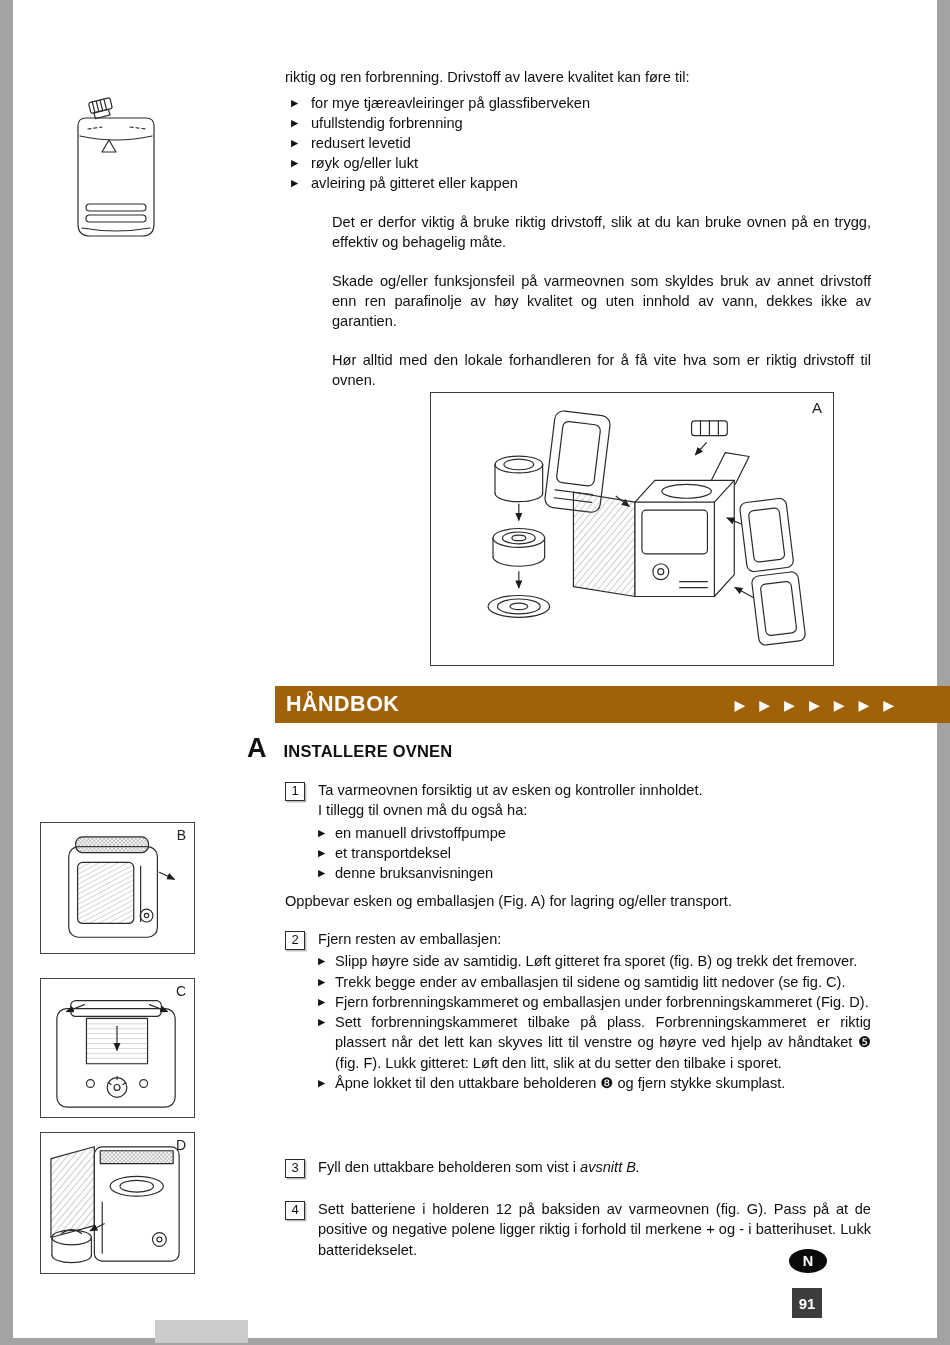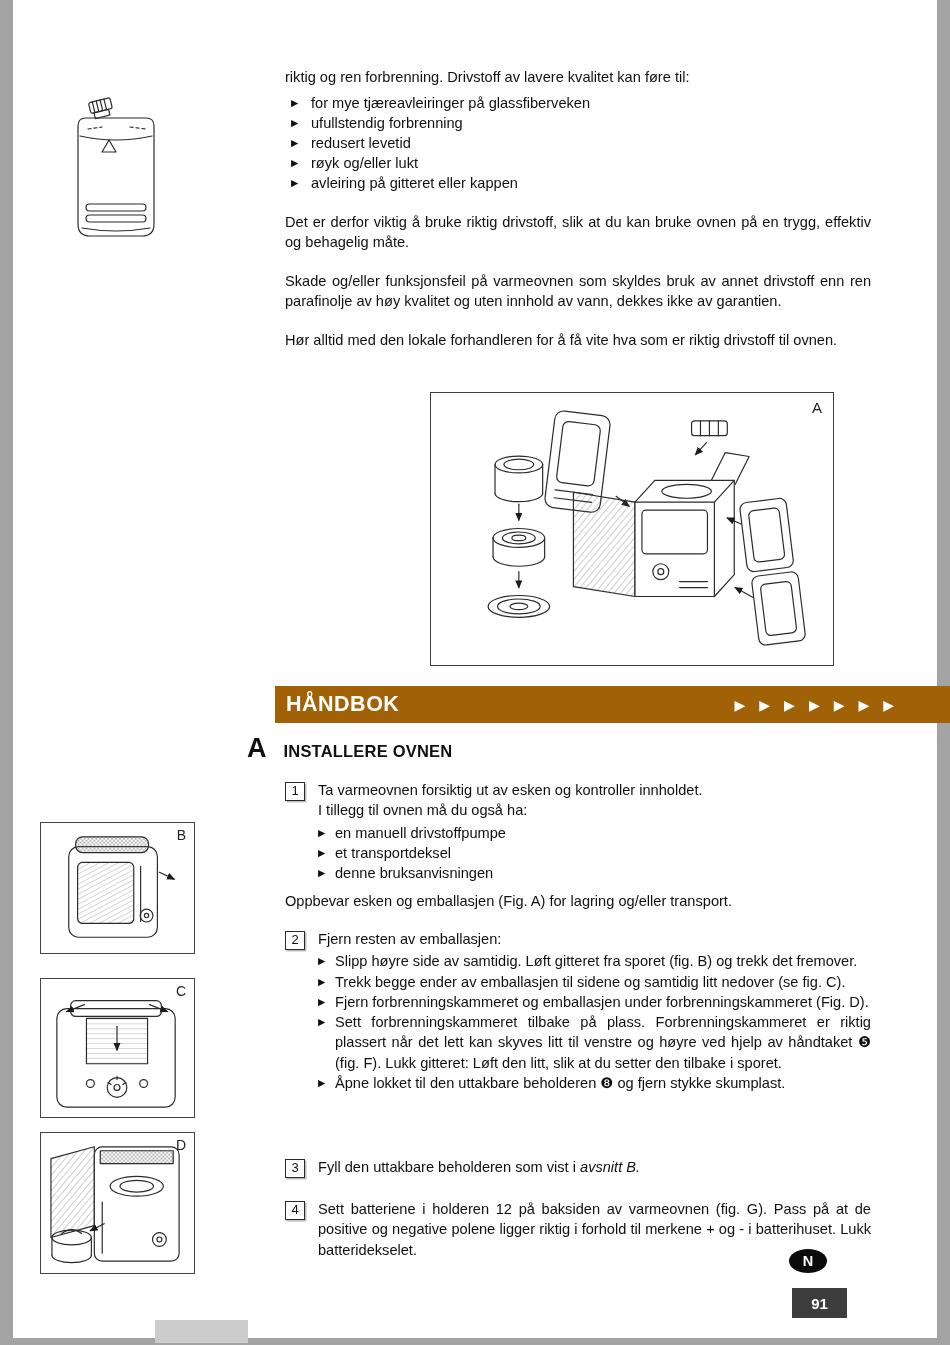--- a/index.html
+++ b/index.html
@@ -15,21 +15,21 @@
   .footer-mark{ position:absolute; left:155px; top:1320px; width:93px; height:23px; background:#cccccc; }
 
   
   .jerrycan { position:absolute; left:68px; top:96px; width:96px; height:152px; }
   .side-caption { position:absolute; left:46px; top:257px; width:150px; font-style:italic;
                   font-size:14.5px; line-height:17.5px; text-align:right; color:#1c1c1c; }
 
   
   .intro { position:absolute; left:285px; top:67px; width:586px; font-size:14.6px; line-height:20px; }
   .jtext { text-align:justify; }
-  .para  { margin-top:19px; }
+  .para  { margin-top:19px;margin-left:47px; }
 
   
   .blist { list-style:none; margin-top:6px; }
   .blist li { display:flex; }
   .tri { flex:0 0 26px; padding-left:6px; font-size:9.5px; line-height:inherit; color:#111; }
   .btext { flex:1; text-align:justify; }
 
   
   .figA { position:absolute; left:430px; top:392px; width:404px; height:274px; border:1px solid #3c3c3c; background:#fff; }
   .figA svg { width:100%; height:100%; display:block; }
@@ -62,21 +62,21 @@
   .figside svg { width:100%; height:100%; display:block; }
   .figside .figlabel { top:4px; right:8px; font-size:14px; }
   .figB { top:822px;  height:132px; }
   .figC { top:978px;  height:140px; }
   .figD { top:1132px; height:142px; }
 
   
   .country-badge { position:absolute; left:789px; top:1249px; width:38px; height:24px; background:#0b0b0b;
                    border-radius:50%; color:#fff; display:flex; align-items:center; justify-content:center;
                    font-size:14.5px; font-weight:bold; }
-  .pagebox { position:absolute; left:792px; top:1288px; width:55px; height:30px; background:#3d3d3d;
+  .pagebox { position:absolute; left:792px; top:1288px; width:30px; height:30px; background:#3d3d3d;
              color:#fff; display:flex; align-items:center; justify-content:center; font-size:15px; font-weight:bold; }
 
   svg .ln { fill:none; stroke:#2b2b2b; stroke-width:1.2; stroke-linejoin:round; stroke-linecap:round; }
 </style>
 </head>
 <body>
 
 <div class="page">
 
   <div class="edge edge-left"></div>

